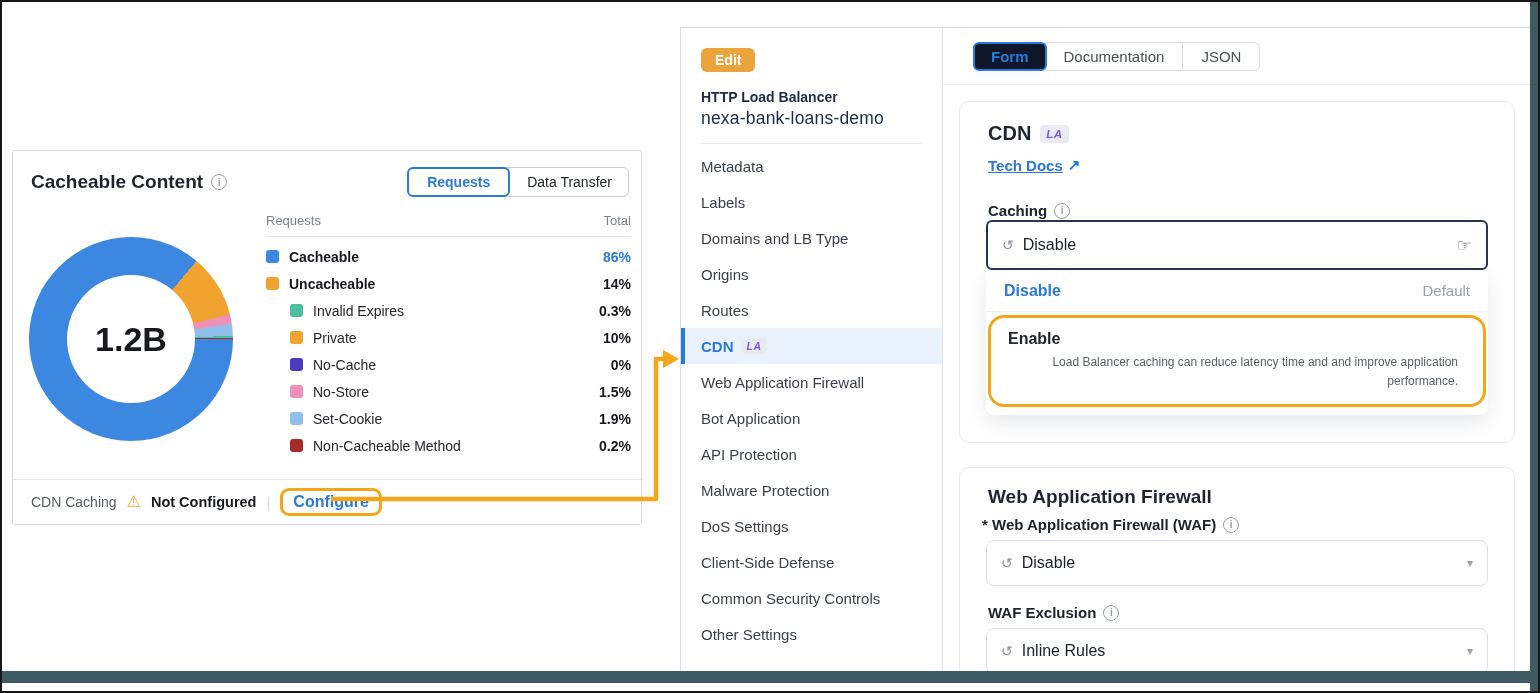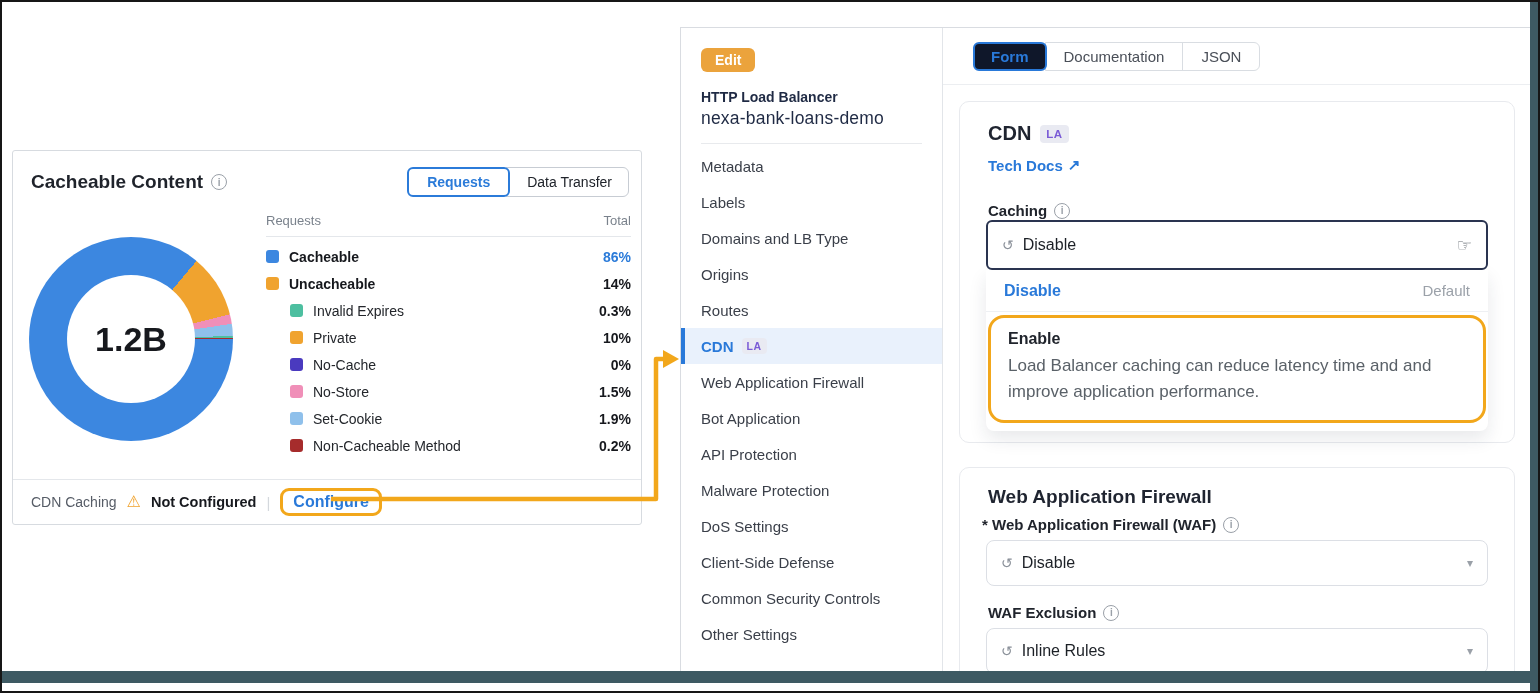--- a/index.html
+++ b/index.html
@@ -41,56 +41,56 @@
   .panel { position:absolute; left:678px; top:25px; width:852px; height:653px; background:#fff; border:1px solid #D9DCE1; overflow:hidden; }
   .sidebar { position:absolute; left:0; top:0; bottom:0; width:262px; border-right:1px solid #E2E5E9; }
   .sb-head { padding:20px 20px 0 20px; }
   .edit-btn { display:inline-block; background:#EBA33C; color:#fff; font-size:14px; font-weight:700; padding:4px 14px; border-radius:6px; cursor:pointer; }
   .sb-subtitle { margin-top:17px; font-size:14px; font-weight:700; color:#1F2A44; }
   .sb-name { margin-top:3px; font-size:17.5px; font-weight:500; color:#1F2A44; letter-spacing:.2px; }
   .sb-divider { margin-top:14px; border-bottom:1px solid #E8EAED; }
   .menu { margin-top:4px; }
   .menu-item { height:36px; display:flex; align-items:center; gap:8px; padding-left:20px; font-size:15px; color:#3A3F49; cursor:pointer; }
   .menu-item.active { background:#E9F1FC; border-left:4px solid #2979D9; padding-left:16px; color:#2979D9; font-weight:600; }
-  .la-badge { background:#E9EAF2; color:#7A5BD6; font-size:10.5px; font-weight:700; letter-spacing:.5px; padding:2px 5px; border-radius:4px; }
+  .la-badge { background:#E9EAF2; color:#7A5BD6; font-size:10.5px; font-weight:700; letter-spacing:.5px; padding:2px 5px; border-radius:4px;font-style:italic; }
 
   .main { position:absolute; left:262px; right:0; top:0; bottom:0; }
   .tabs-row { padding:14px 0 0 30px; display:flex; }
   .tab-form { border:2px solid #2979D9; border-radius:6px; padding:4px 16px; color:#2979D9; font-size:15px; font-weight:600; background:#0f172a; position:relative; z-index:2; cursor:pointer; }
   .tab-group { display:flex; margin-left:-2px; border:1px solid #D9DDE2; border-radius:0 6px 6px 0; }
   .tab { padding:5px 18px; font-size:15px; color:#4A4F58; cursor:pointer; }
   .tab + .tab { border-left:1px solid #D9DDE2; }
   .tabs-divider { margin-top:13px; border-bottom:1px solid #ECEEF1; }
 
   .form-card { position:relative; margin:16px 16px 0 16px; border:1px solid #E8EAEE; border-radius:10px; background:#fff; }
   .card-cdn { height:342px; }
   .card-waf { height:216px; margin-top:24px; }
 
   .cdn-head { position:absolute; left:28px; top:20px; display:flex; align-items:center; gap:9px; }
   .cdn-title { font-size:20px; font-weight:700; color:#1F2430; }
   .la-badge.big { font-size:11.5px; padding:3px 6px; }
   .techdocs { position:absolute; left:28px; top:54px; display:flex; gap:5px; align-items:center; font-size:15px; font-weight:600; color:#2979D9; cursor:pointer; }
-  .techdocs .link-text { }
+  .techdocs .link-text { text-decoration:underline; }
   .field-label { display:flex; align-items:center; gap:7px; font-size:15px; font-weight:700; color:#20242C; }
   .lbl-caching { position:absolute; left:28px; top:100px; }
 
   .select { display:flex; align-items:center; gap:9px; padding:0 14px; background:#fff; cursor:pointer; }
   .sel-caching { position:absolute; left:26px; top:118px; width:502px; height:50px; border:2px solid #2A3450; border-radius:6px; z-index:3; }
   .reset-icon { color:#8A9099; font-size:14px; }
   .sel-value { font-size:16px; font-weight:500; color:#1C2026; }
   .hand-cursor { margin-left:auto; color:#6A7077; font-size:17px; }
   .caret { margin-left:auto; color:#9AA0A8; font-size:12px; }
 
   .dropdown { position:absolute; left:26px; top:168px; width:502px; background:#fff; box-shadow:0 8px 18px rgba(30,40,60,.10); border-radius:0 0 8px 8px; z-index:2; }
   .dd-row1 { height:42px; display:flex; align-items:center; padding:0 18px; border-bottom:1px solid #EEF0F3; cursor:pointer; }
   .dd-disable { font-size:16px; font-weight:600; color:#2979D9; }
   .dd-default { margin-left:auto; font-size:15px; color:#9BA1A9; }
   .dd-enable-box { margin:3px 2px 8px 2px; border:3.5px solid #F2A71B; border-radius:16px; padding:12px 17px 14px 17px; cursor:pointer; }
   .dd-enable-title { font-size:16px; font-weight:600; color:#20242C; }
-  .dd-enable-desc { margin-top:5px; font-size:17px; color:#5A6168; line-height:1.55; max-width:450px; }
+  .dd-enable-desc { margin-top:5px; font-size:12px; color:#5A6168; line-height:1.55; max-width:450px;text-align:right; }
 
   .waf-title { position:absolute; left:28px; top:18px; font-size:19px; font-weight:700; color:#1F2430; }
   .lbl-waf { position:absolute; left:22px; top:48px; }
   .sel-waf { position:absolute; left:26px; top:72px; width:502px; height:46px; border:1px solid #DCDFE5; border-radius:8px; }
   .lbl-excl { position:absolute; left:28px; top:136px; }
   .sel-excl { position:absolute; left:26px; top:160px; width:502px; height:46px; border:1px solid #DCDFE5; border-radius:8px; }
 
   
   .edge-right { position:absolute; right:0; top:0; width:8px; height:100%; background:#3E5A63; z-index:40; }
   .edge-bottom { position:absolute; left:0; top:669px; width:100%; height:12px; background:#3E5A63; z-index:40; }

